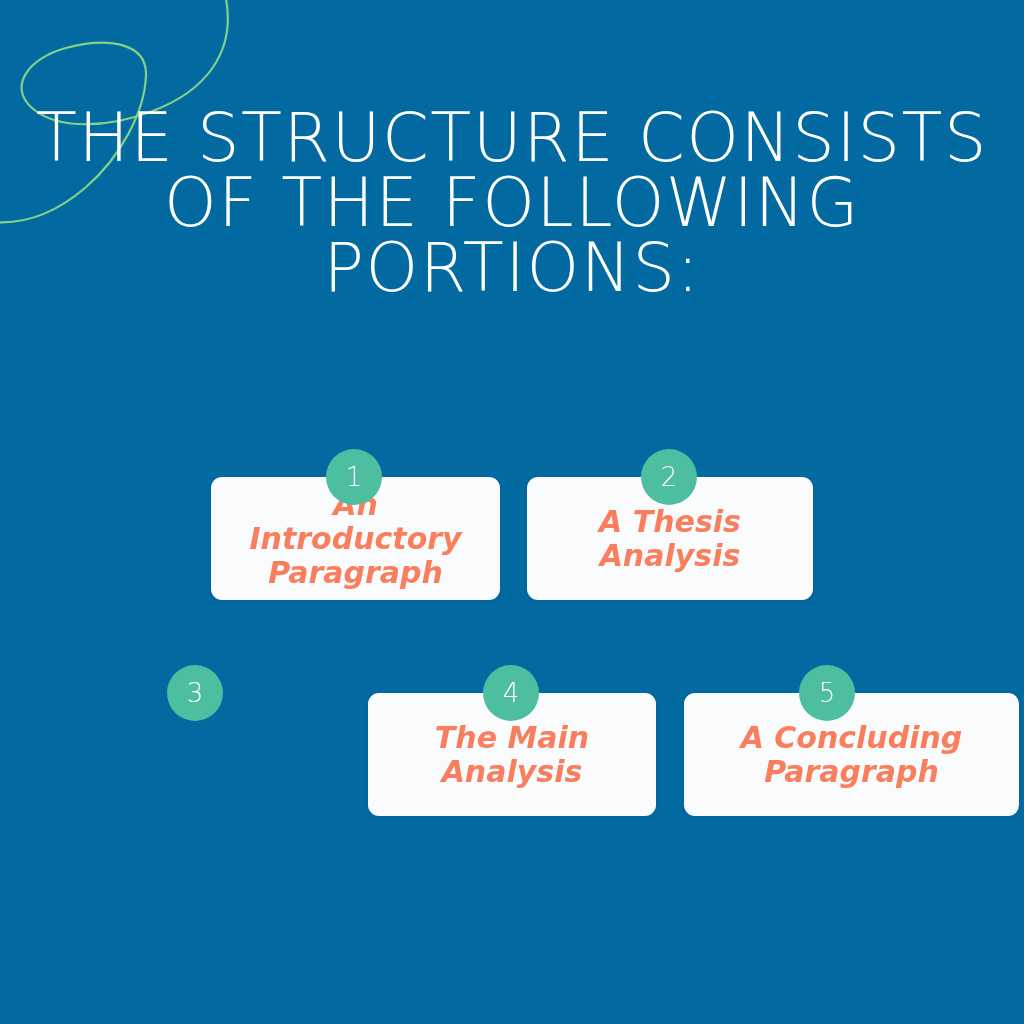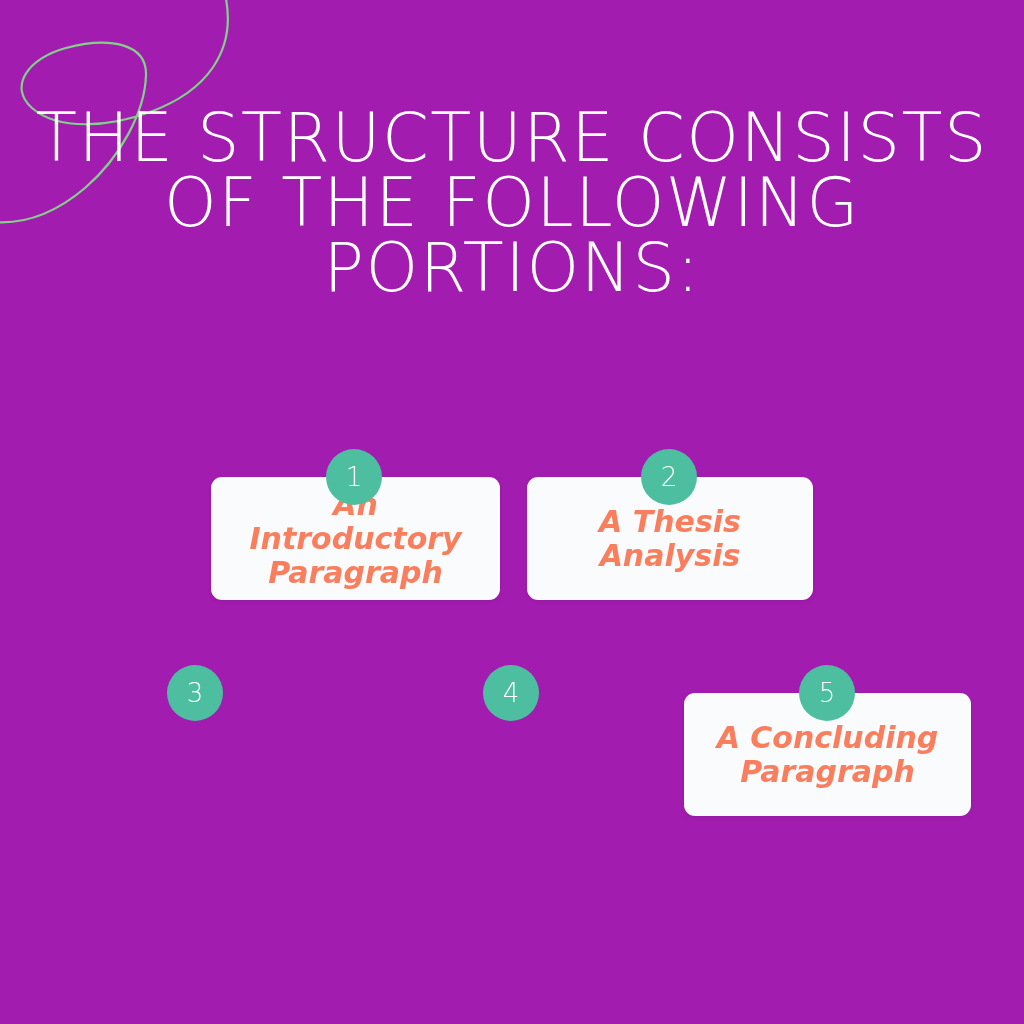--- a/index.html
+++ b/index.html
@@ -10,21 +10,21 @@
     width: 1024px;
     height: 1024px;
     overflow: hidden;
     font-family: "Liberation Sans", sans-serif;
   }
 
   #poster {
     position: relative;
     width: 1024px;
     height: 1024px;
-    background: #a21caf;
+    background: #0369a1;
     overflow: hidden;
   }
 
   
   #squiggle {
     position: absolute;
     left: 0;
     top: 0;
     width: 300px;
     height: 300px;
@@ -91,21 +91,21 @@
   #card-1 { left: 211px; top: 477px; width: 289px; height: 123px; }
   #badge-1 { left: 326px; top: 449px; }
   #card-2 { left: 527px; top: 477px; width: 286px; height: 123px; }
   #badge-2 { left: 641px; top: 449px; }
 
   
   #card-3 { left: 52px;  top: 693px; width: 289px; height: 123px; }
   #badge-3 { left: 167px; top: 665px; }
   #card-4 { left: 368px; top: 693px; width: 288px; height: 123px; }
   #badge-4 { left: 483px; top: 665px; }
-  #card-5 { left: 684px; top: 693px; width: 287px; height: 123px; }
+  #card-5 { left: 684px; top: 693px; width: 335px; height: 123px; }
   #badge-5 { left: 799px; top: 665px; }
 </style>
 </head>
 <body>
 
 <div id="poster">
 
   <svg id="squiggle" viewBox="0 0 300 300">
     <path d="M 225 -6
              C 238 52, 205 92, 150 112
@@ -125,20 +125,24 @@
   <div class="badge" id="badge-1">1</div>
 
   <div class="card" id="card-2">
     <div class="card-label">A Thesis
 Analysis</div>
   </div>
   <div class="badge" id="badge-2">2</div>
 
   <div class="badge" id="badge-3">3</div>
 
+  <div class="card" id="card-4">
+    <div class="card-label">The Main
+Analysis</div>
+  </div>
   <div class="badge" id="badge-4">4</div>
 
   <div class="card" id="card-5">
     <div class="card-label">A Concluding
 Paragraph</div>
   </div>
   <div class="badge" id="badge-5">5</div>
 
 </div>
 

